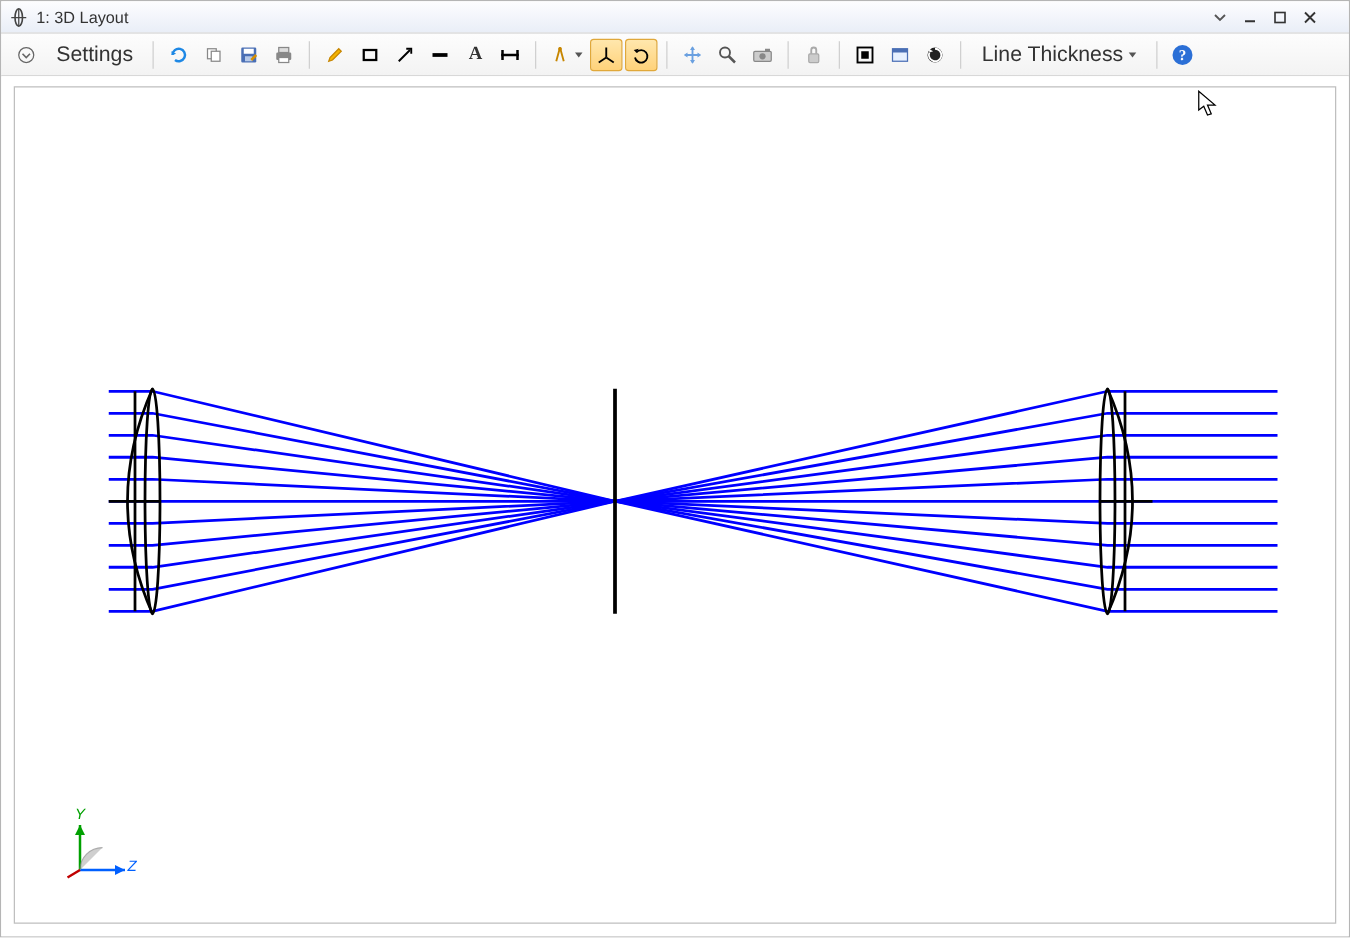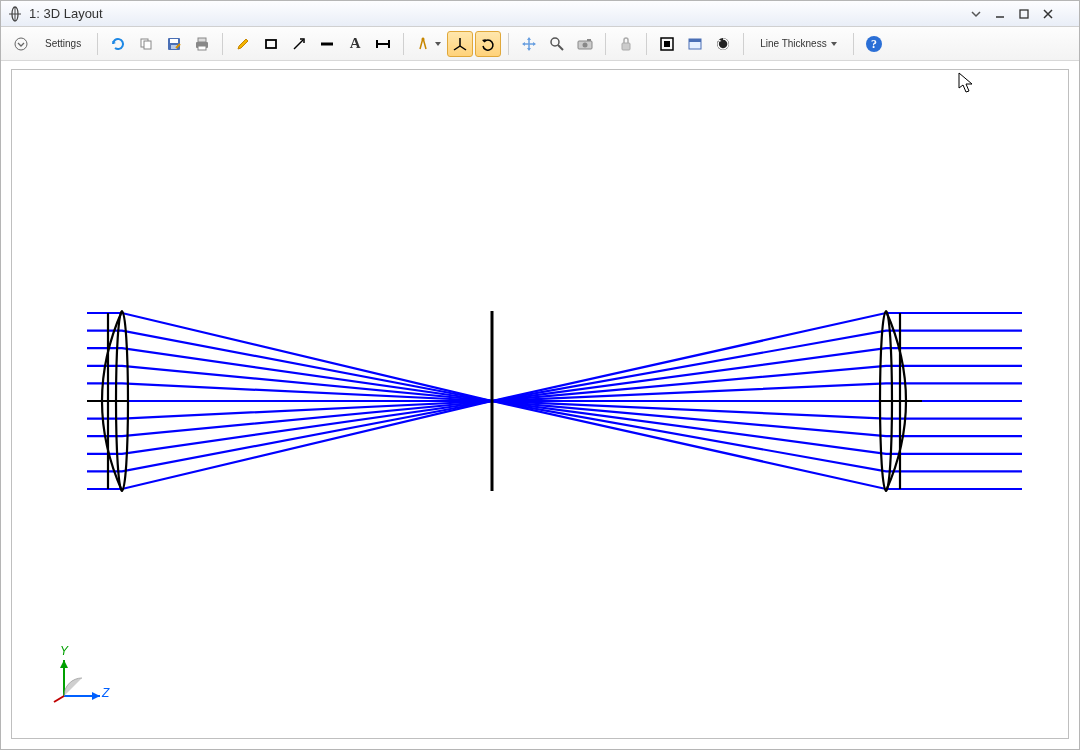--- a/index.html
+++ b/index.html
@@ -61,21 +61,21 @@
     margin: 0 1px;
     padding: 0 3px;
     cursor: pointer;
     background: transparent;
   }
   .toolbar .btn.active {
     background: linear-gradient(#ffe7ad, #ffd27a);
     border-color: #e0a83a;
   }
   .toolbar .textbtn {
-    font-size: 10px;
+    font-size: 17px;
     padding: 0 8px;
   }
   .toolbar .dropdown::after {
     content: "";
     display: inline-block;
     margin-left: 4px;
     border-left: 3px solid transparent;
     border-right: 3px solid transparent;
     border-top: 4px solid #555;
   }

